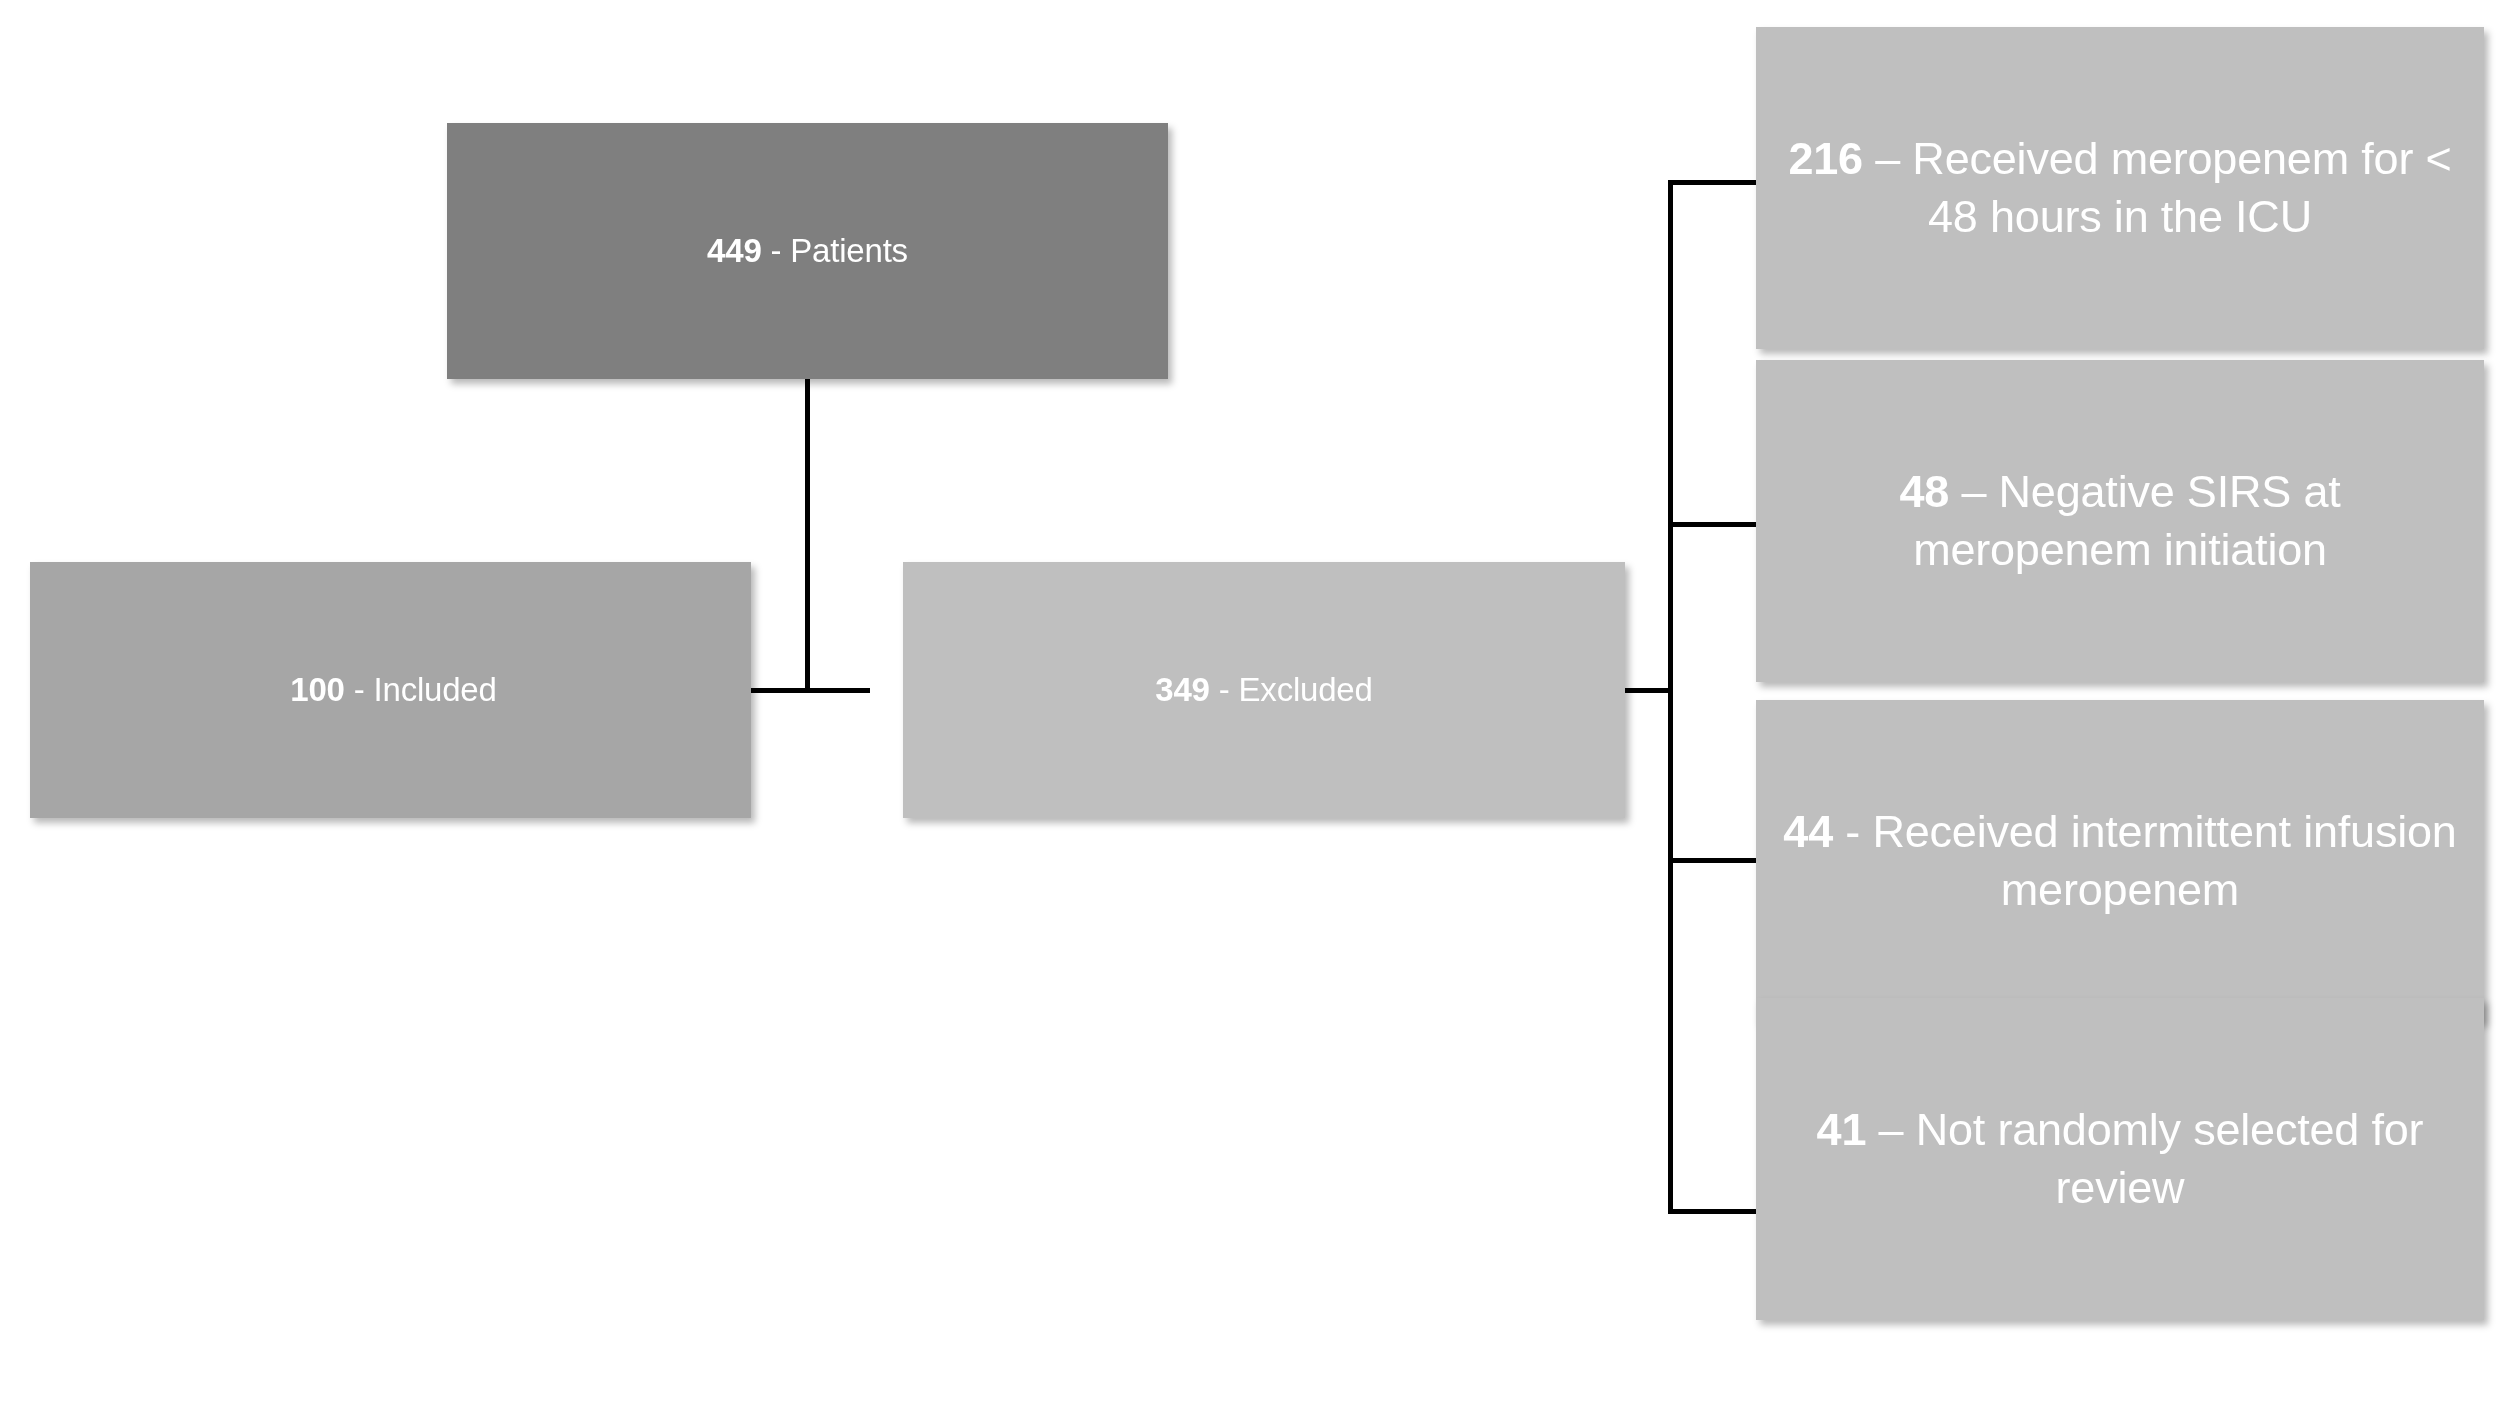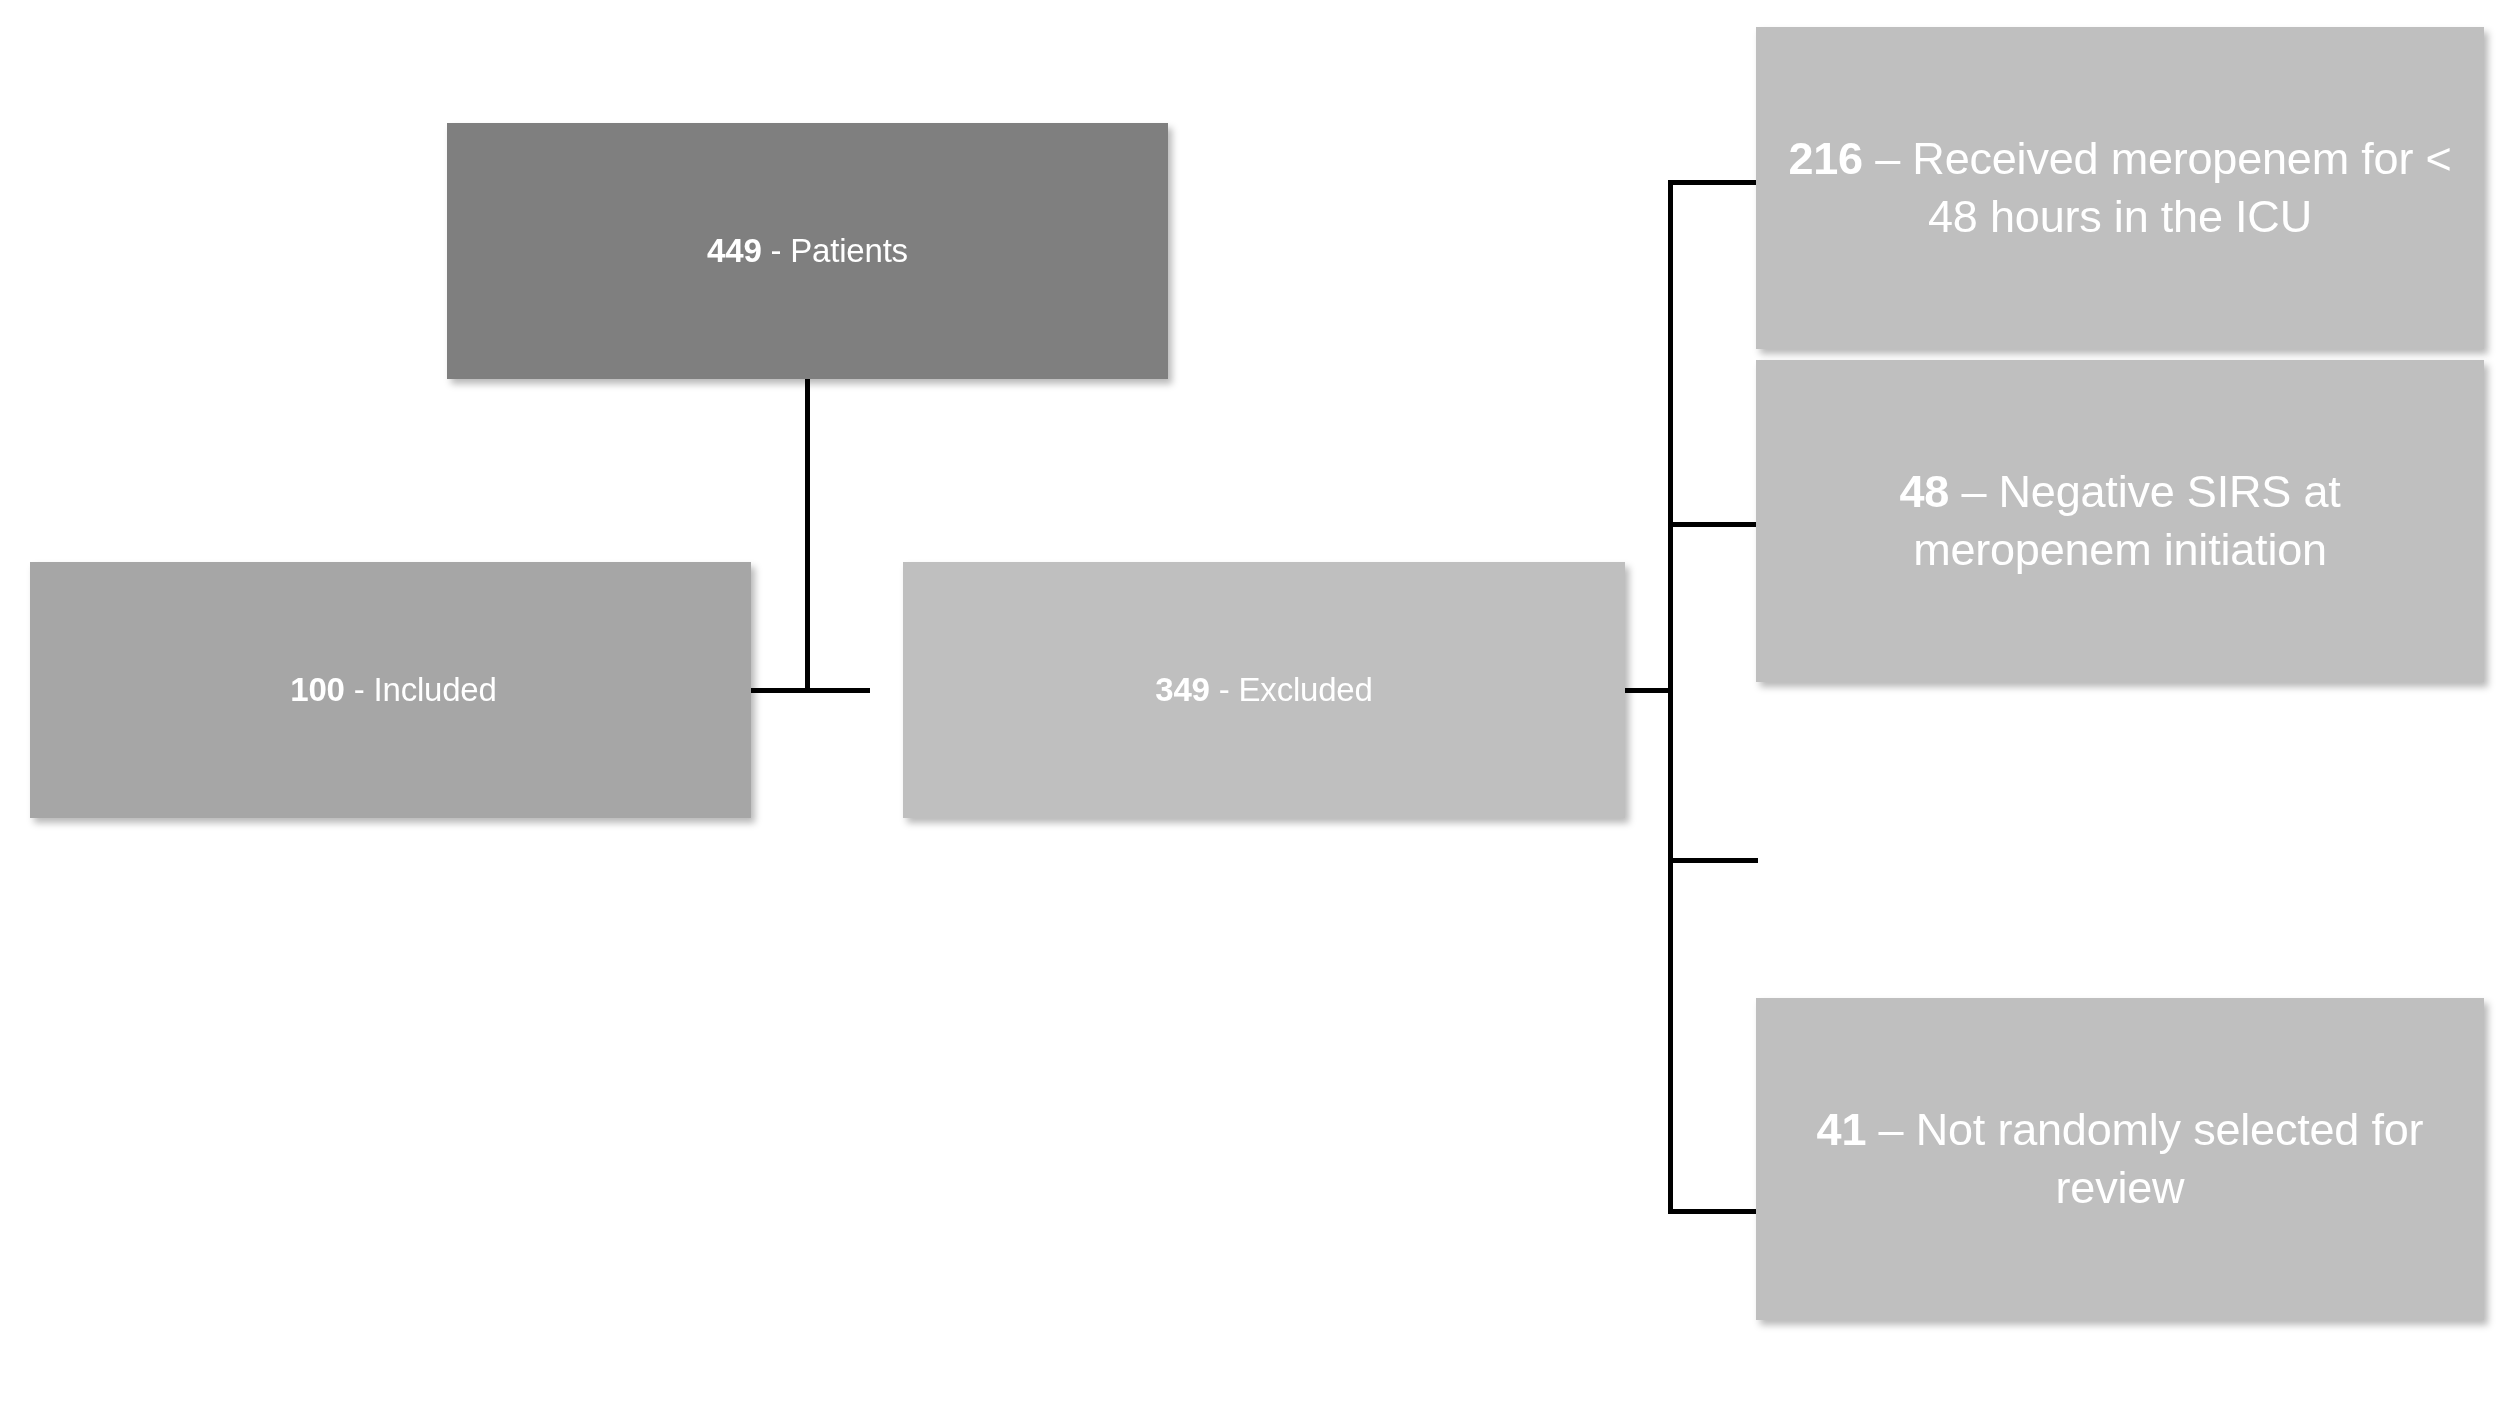--- a/index.html
+++ b/index.html
@@ -116,18 +116,21 @@
   </div>
 
   <div class="node tone-branch" id="node-branch-0">
     <span class="txt"><span class="num">216</span><span> – </span><span>Received meropenem for &lt; 48 hours in the ICU</span></span>
   </div>
 
   <div class="node tone-branch" id="node-branch-1">
     <span class="txt"><span class="num">48</span><span> – </span><span>Negative SIRS at meropenem initiation</span></span>
   </div>
 
+  <div class="node tone-branch" id="node-branch-2">
+    <span class="txt"><span class="num">44</span><span> - </span><span>Received intermittent infusion meropenem</span></span>
+  </div>
 
   <div class="node tone-branch" id="node-branch-3">
     <span class="txt"><span class="num">41</span><span> – </span><span>Not randomly selected for review</span></span>
   </div>
 
 </div>
 
 </body></html>

